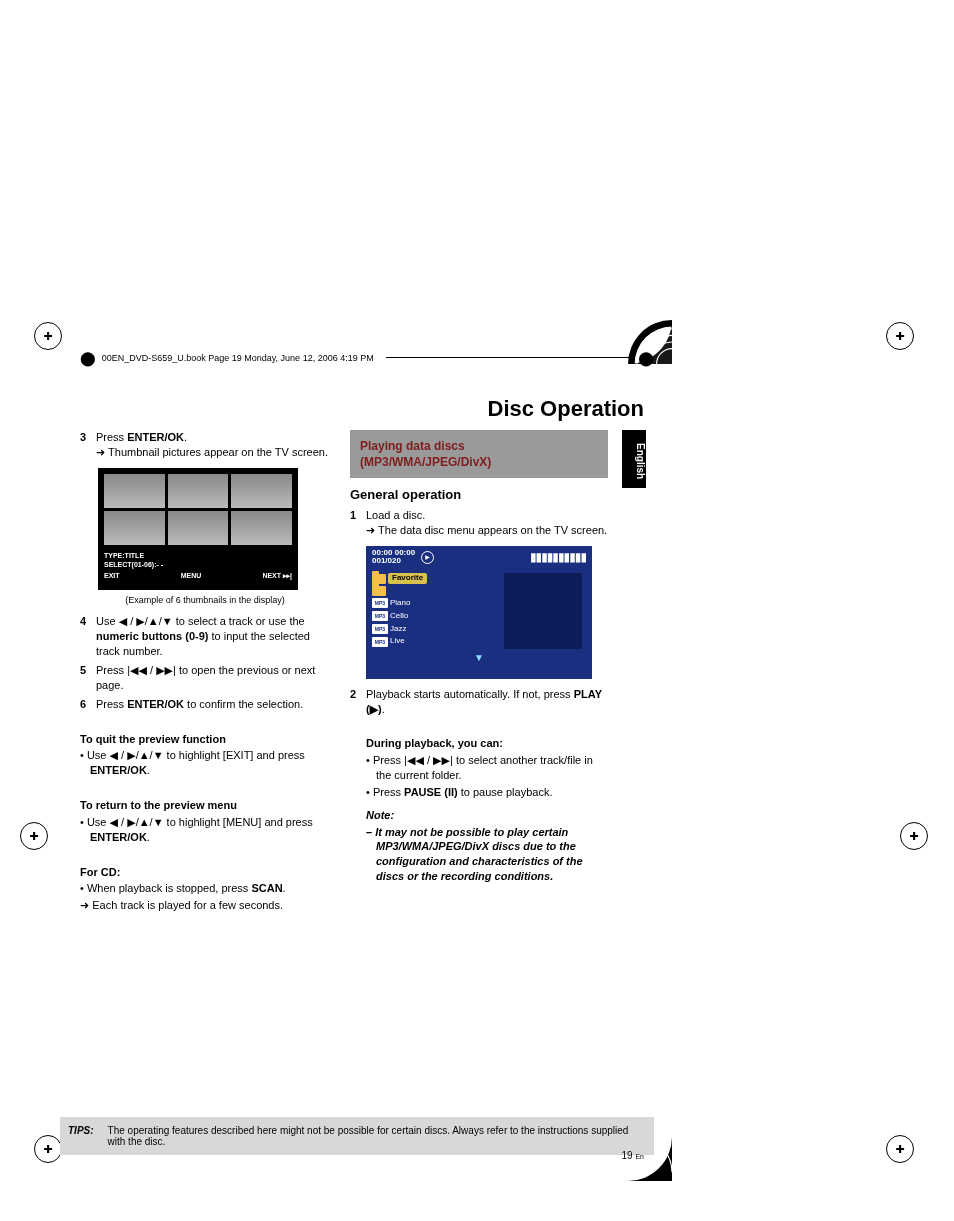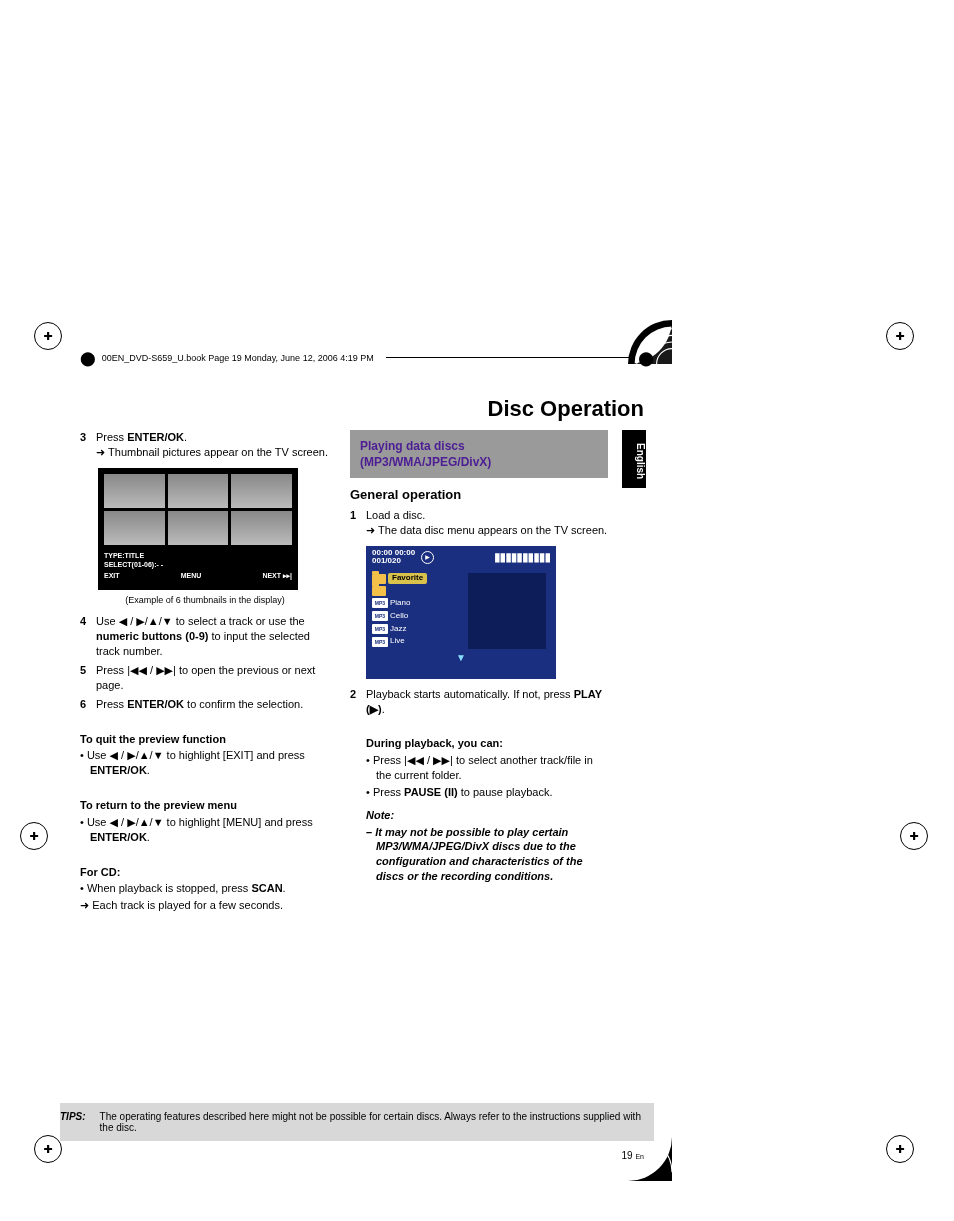--- a/index.html
+++ b/index.html
@@ -59,41 +59,41 @@
   }
   .thumb-grid { display:grid; grid-template-columns:repeat(3,1fr); grid-template-rows:repeat(2,34px); gap:3px; }
   .thumb { background:linear-gradient(#888,#bbb); }
   .thumb-labels { color:#fff; font-size:7px; font-weight:bold; margin-top:6px; line-height:1.3; }
   .thumb-menu { display:flex; justify-content:space-between; font-size:7px; color:#fff; font-weight:bold; margin-top:2px; }
   .section-hd { font-weight:bold; margin-top:20px; margin-bottom:2px; }
   ul.plain { list-style:none; padding:0; margin:0; }
   ul.plain li { padding-left:10px; text-indent:-10px; margin-bottom:2px; }
   ul.plain li::before { content:"• "; }
   
-  .grey-box { background:#9a9a9a; color:#4c1d95; font-weight:bold; font-size:12px; padding:8px 10px; }
+  .grey-box { background:#9a9a9a; color:#7f1d1d; font-weight:bold; font-size:12px; padding:8px 10px; }
   .subhead { font-weight:bold; font-size:13px; margin:8px 0 4px 0; }
   
-  .disc-menu { margin:8px 0 8px 16px; width:190px; background:#1a2f7f; padding:0 0 10px 0; font-size:8px; color:#fff;}
+  .disc-menu { margin:8px 0 8px 16px; width:226px; background:#1a2f7f; padding:0 0 10px 0; font-size:8px; color:#fff;}
   .disc-top { background:#1a2f7f; display:flex; align-items:center; padding:3px 6px; }
   .disc-top .info { font-weight:bold; line-height:1.1; }
   .disc-top .eq { margin-left:auto; letter-spacing:-1px; font-size:12px; }
   .disc-body { background:#1a2f7f; padding:2px 6px 4px 6px; }
   .folder-row { display:flex; align-items:center; gap:2px; margin:2px 0; }
   .folder-icon { width:14px; height:10px; background:#f5c04a; border-radius:1px; position:relative; }
   .folder-icon::before { content:""; position:absolute; top:-3px; left:0; width:7px; height:3px; background:#f5c04a; border-radius:1px 1px 0 0; }
   .folder-row.sel .label { background:#d9c24c; color:#000; padding:0 4px; border-radius:2px; font-weight:bold; }
   .mp3-icon { width:16px; height:10px; background:#fff; color:#1a2f7f; font-size:5px; font-weight:bold; text-align:center; line-height:10px; border-radius:1px; }
   .disc-arrow { text-align:center; color:#8adfff; font-size:10px; margin-top:2px; }
   .play-circle { width:11px; height:11px; border:1px solid #fff; border-radius:50%; display:inline-flex; align-items:center; justify-content:center; font-size:6px; margin-left:6px; }
   .disc-preview { width:78px; height:76px; background:#0d1d5a; float:right; margin:2px 4px 0 0; }
   .clear { clear:both; }
   
   .tips-bar {
-    position:absolute; left:60px; right:300px; bottom:80px;
-    background:#d8d8d8; padding:8px 0; font-size:10px; display:flex; gap:14px;
+    position:absolute; left:60px; right:300px; bottom:66px;
+    background:#d8d8d8; padding:8px 8px; font-size:10px; display:flex; gap:14px;
   }
   .tips-bar .tlabel { font-weight:bold; font-style:italic; }
   
   .page-num { position:absolute; right:310px; bottom:60px; font-size:10px; }
   .page-num .tiny { font-size:7px; }
   
   .fan { position:absolute; width:44px; height:44px; }
   .fan svg { width:100%; height:100%; }
 </style>
 </head>

